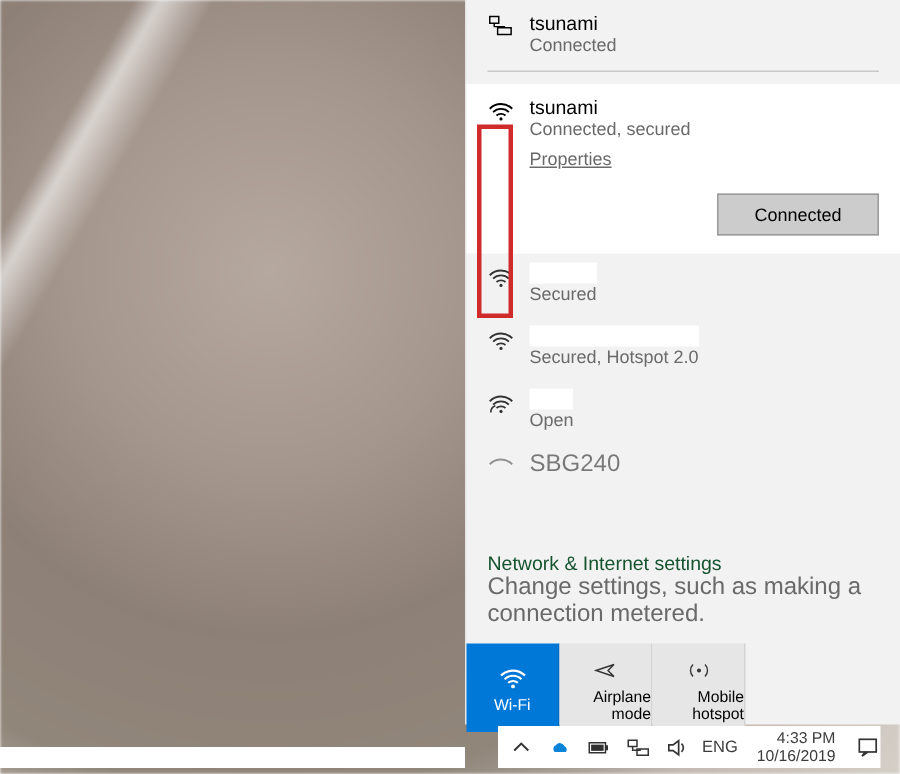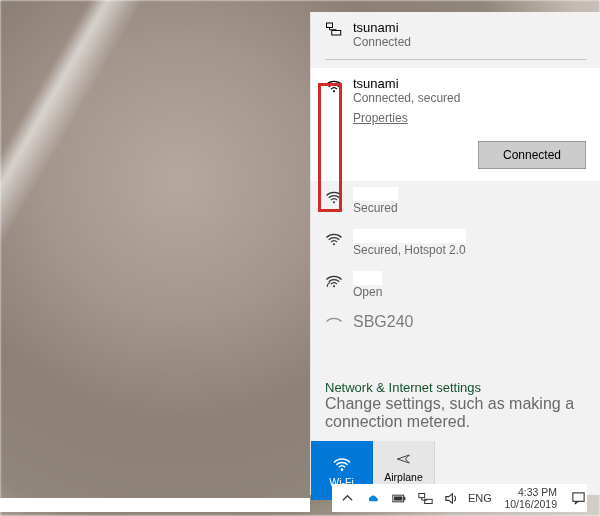--- a/index.html
+++ b/index.html
@@ -25,21 +25,21 @@
     position: absolute;
     top: 498px;
     left: 0;
     width: 310px;
     height: 14px;
     background: #fff;
   }
 
   .flyout {
     position: absolute;
-    top: 12px;
+    top: 0;
     right: 0;
     width: 290px;
     height: 483px;
     background: #f2f2f2;
     color: #000;
     display: flex;
     flex-direction: column;
     border-left: 1px solid rgba(0,0,0,0.05);
   }
 
@@ -141,21 +141,21 @@
     margin-top: 10px;
   }
   .tile {
     width: 62px;
     height: 59px;
     display: flex;
     flex-direction: column;
     align-items: center;
     justify-content: center;
     font-size: 10.5px;
-    text-align: center;
+    text-align: right;
     border-right: 1px solid rgba(0,0,0,0.08);
     cursor: pointer;
     background: #e6e6e6;
   }
   .tile.active {
     background: #0078d7;
     color: #fff;
   }
   .tile .ticon { height: 22px; display: flex; align-items: center; justify-content: center; }
   .tile .tlabel { margin-top: 2px; line-height: 11px; }
@@ -313,20 +313,30 @@
       <div class="tlabel">Wi-Fi</div>
     </div>
     <div class="tile">
       <div class="ticon">
         <svg width="20" height="16" viewBox="0 0 24 24">
             <path d="M2 12 L20 6 L14 12 L20 18 Z" fill="none" stroke="#333" stroke-width="1.4"></path>
           </svg>
       </div>
       <div class="tlabel">Airplane mode</div>
     </div>
+    <div class="tile">
+      <div class="ticon">
+        <svg width="20" height="16" viewBox="0 0 24 24">
+            <circle cx="12" cy="12" r="2" fill="#333"></circle>
+            <path d="M6 6 a8.5 8.5 0 0 0 0 12" fill="none" stroke="#333" stroke-width="1.4"></path>
+            <path d="M18 6 a8.5 8.5 0 0 1 0 12" fill="none" stroke="#333" stroke-width="1.4"></path>
+          </svg>
+      </div>
+      <div class="tlabel">Mobile hotspot</div>
+    </div>
   </div>
 </div>
 
 <div class="red-box a"></div>
 <div class="red-box b"></div>
 
 <div class="taskbar">
   <div class="ticon2">
     <svg viewBox="0 0 16 16">
         <path d="M3 10 L8 5 L13 10" fill="none" stroke="#333" stroke-width="1.4"></path>

